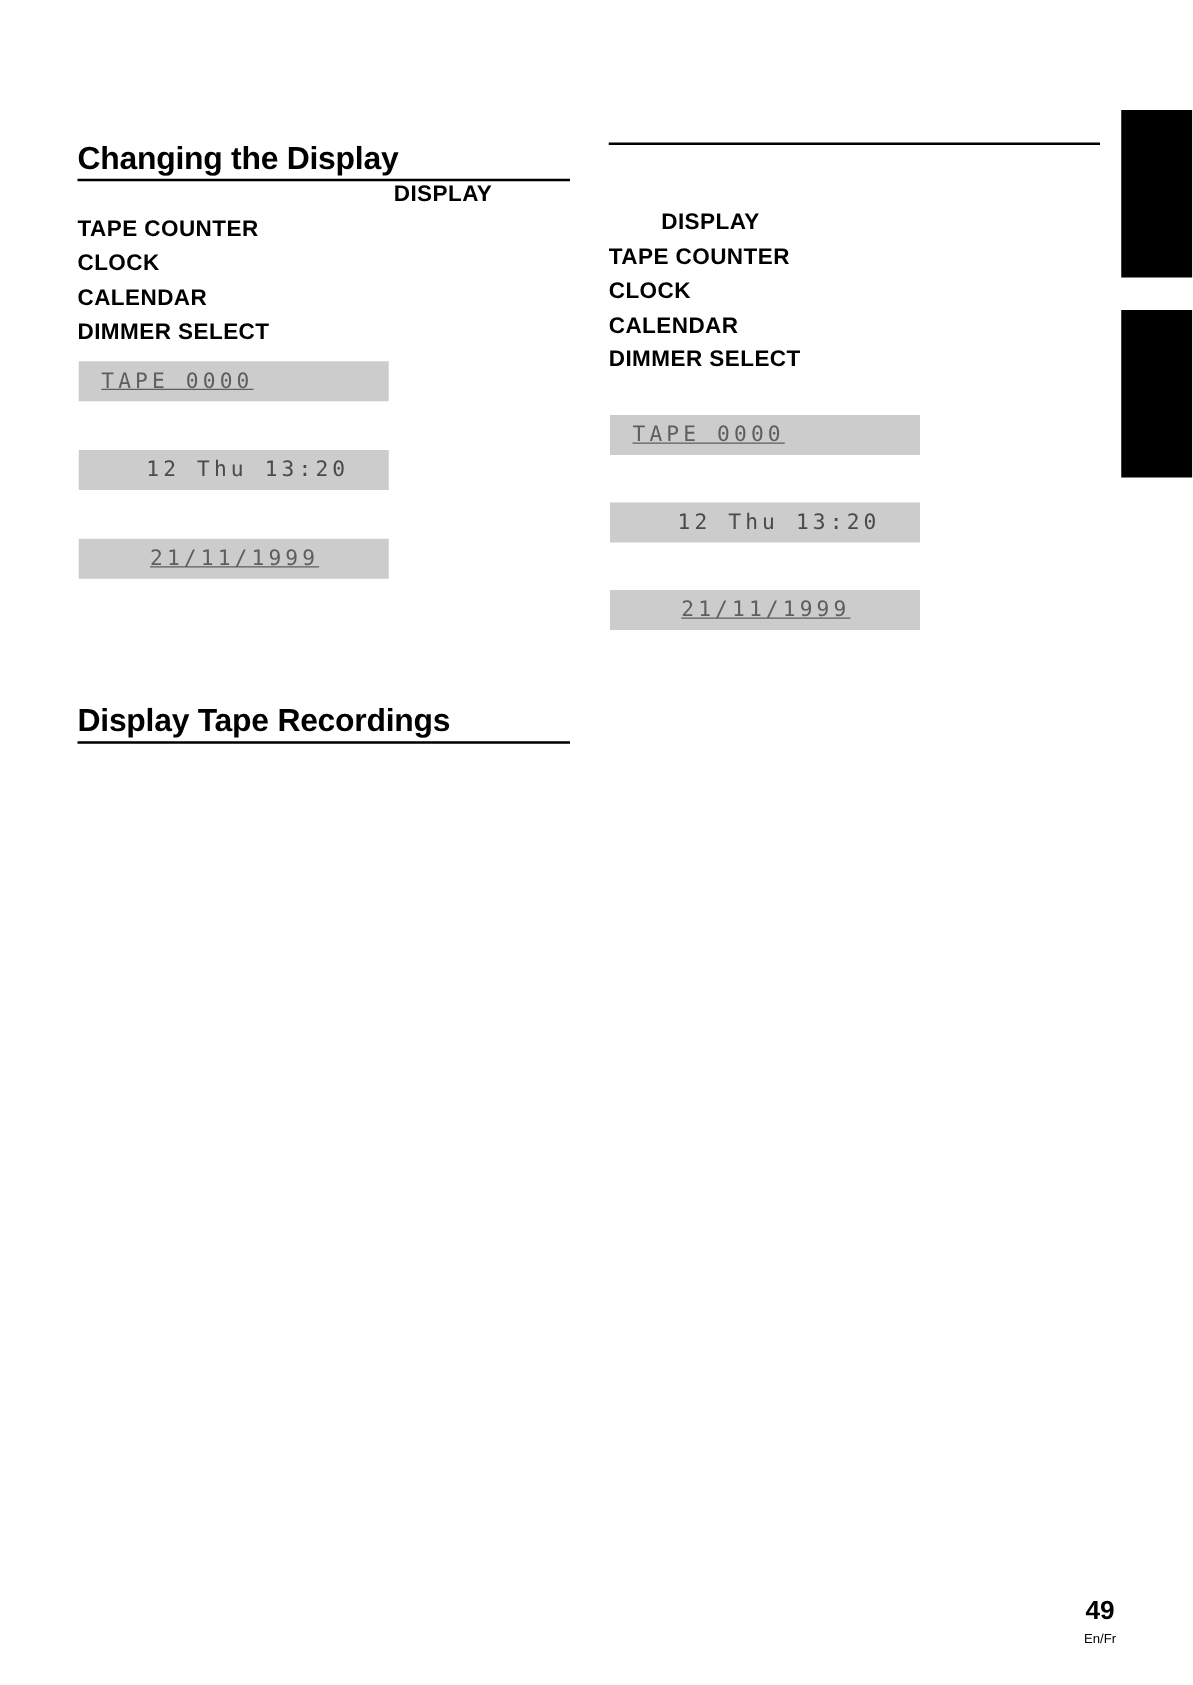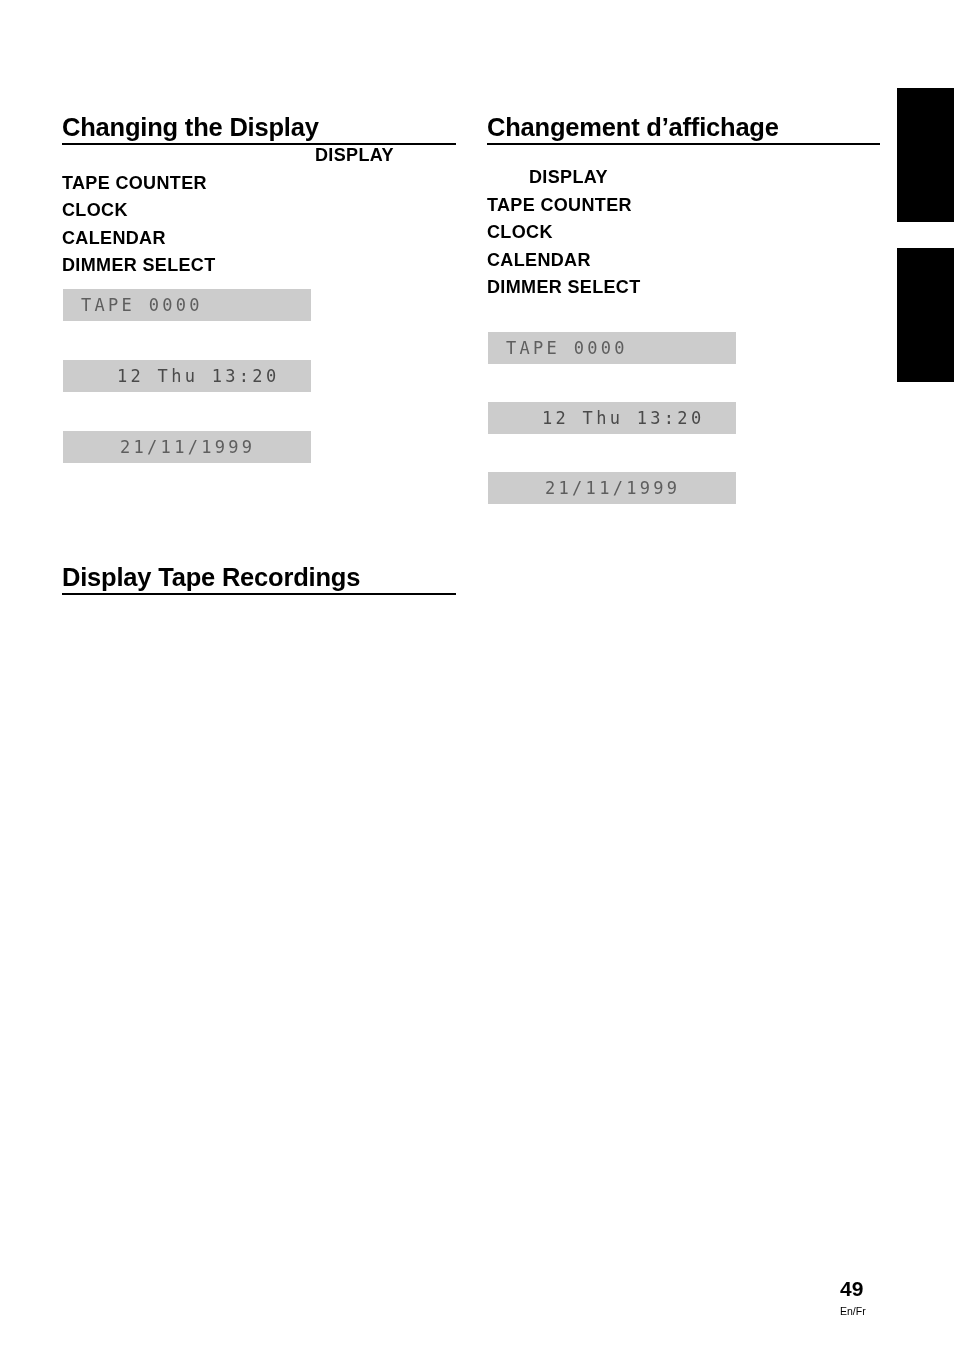--- a/index.html
+++ b/index.html
@@ -100,40 +100,41 @@
         rgba(204,204,204,0) 0px, rgba(204,204,204,0) 1.05px,
         #cccccc 1.05px, #cccccc 1.9px),
       repeating-linear-gradient(to bottom,
         rgba(204,204,204,0) 0px, rgba(204,204,204,0) 1.05px,
         #cccccc 1.05px, #cccccc 1.9px);
     -webkit-background-clip: text;
     background-clip: text;
     padding-left: 18px;
   }
   .lcd-text.lcd-shade-dark  { color: #4a4a4a; }
-  .lcd-text.lcd-shade-mid   { color: #5e5e5e; }
+  .lcd-text.lcd-shade-mid   { color: #5e5e5e; text-decoration: underline; }
 
   
   #lcd-tape-counter-en { left: 1px;  top: 289px; width: 248px; height: 32px; }
   #lcd-clock-en        { left: 1px;  top: 360px; width: 248px; height: 32px; }
   #lcd-calendar-en     { left: 1px;  top: 431px; width: 248px; height: 32px; }
   
   #lcd-tape-counter-fr { left: 1px;  top: 332px; width: 248px; height: 32px; }
   #lcd-clock-fr        { left: 1px;  top: 402px; width: 248px; height: 32px; }
   #lcd-calendar-fr     { left: 1px;  top: 472px; width: 248px; height: 32px; }
 
   #lcd-clock-en .lcd-text,
   #lcd-clock-fr .lcd-text      { padding-left: 54px; }
   #lcd-calendar-en .lcd-text,
   #lcd-calendar-fr .lcd-text   { padding-left: 57px; }
 
   
   .footer {
     position: absolute;
     right: 34px;
+    text-align: center;
     width: 80px;
   }
   #page-number {
     top: 1278px;
     font-weight: bold;
     font-size: 21px;
     line-height: 1;
   }
   #page-locale {
     top: 1306px;
@@ -179,21 +180,20 @@
     <h1 class="section-heading" id="heading-making-recordings">
       <span>Display Tape Recordings</span>
       <span class="rule"></span>
     </h1>
 
   </div>
 
   <div class="col col-fr">
 
     <h1 class="section-heading" id="heading-changement">
-      <span>Changement d’affichage</span>
       <span class="rule"></span>
     </h1>
 
     <ul class="flow-list" id="flow-list-fr">
       <li class="indented-display">DISPLAY</li>
       <li>TAPE COUNTER</li>
       <li>CLOCK</li>
       <li>CALENDAR</li>
       <li>DIMMER SELECT</li>
     </ul>

